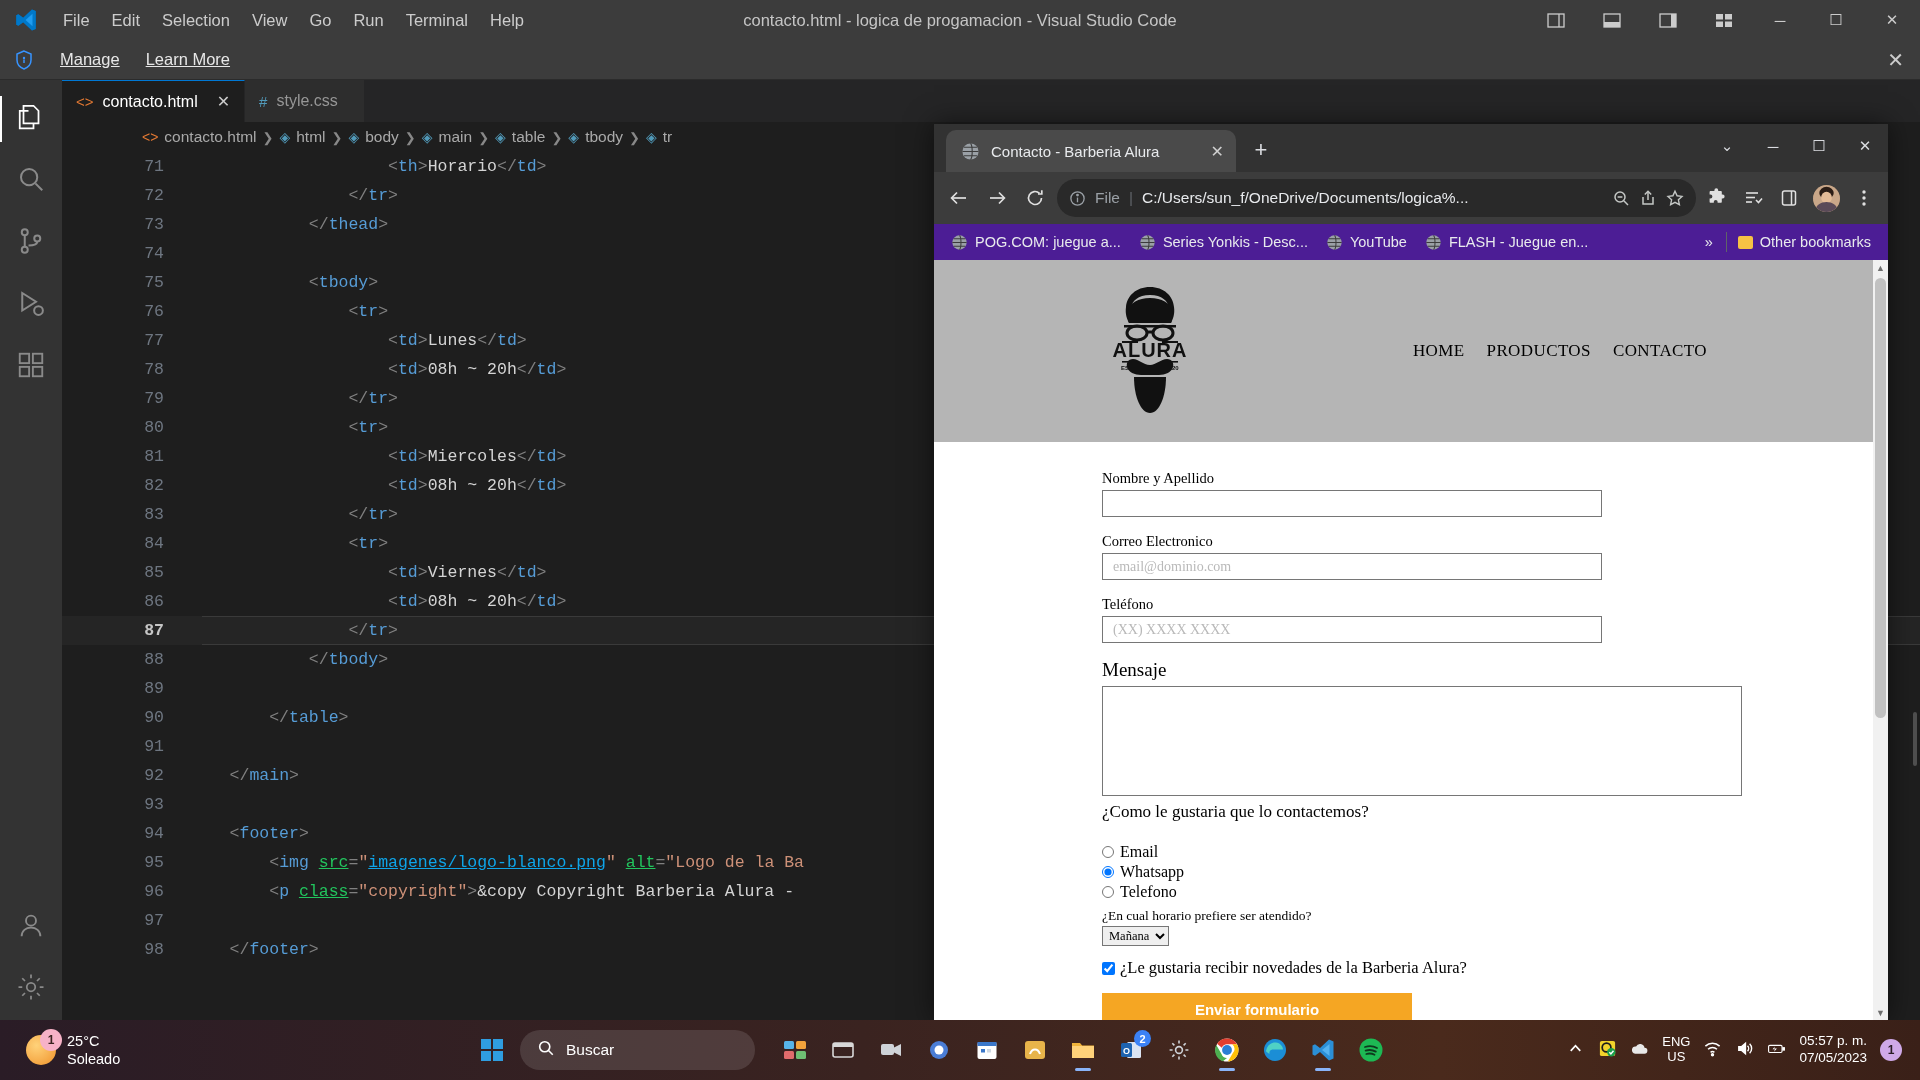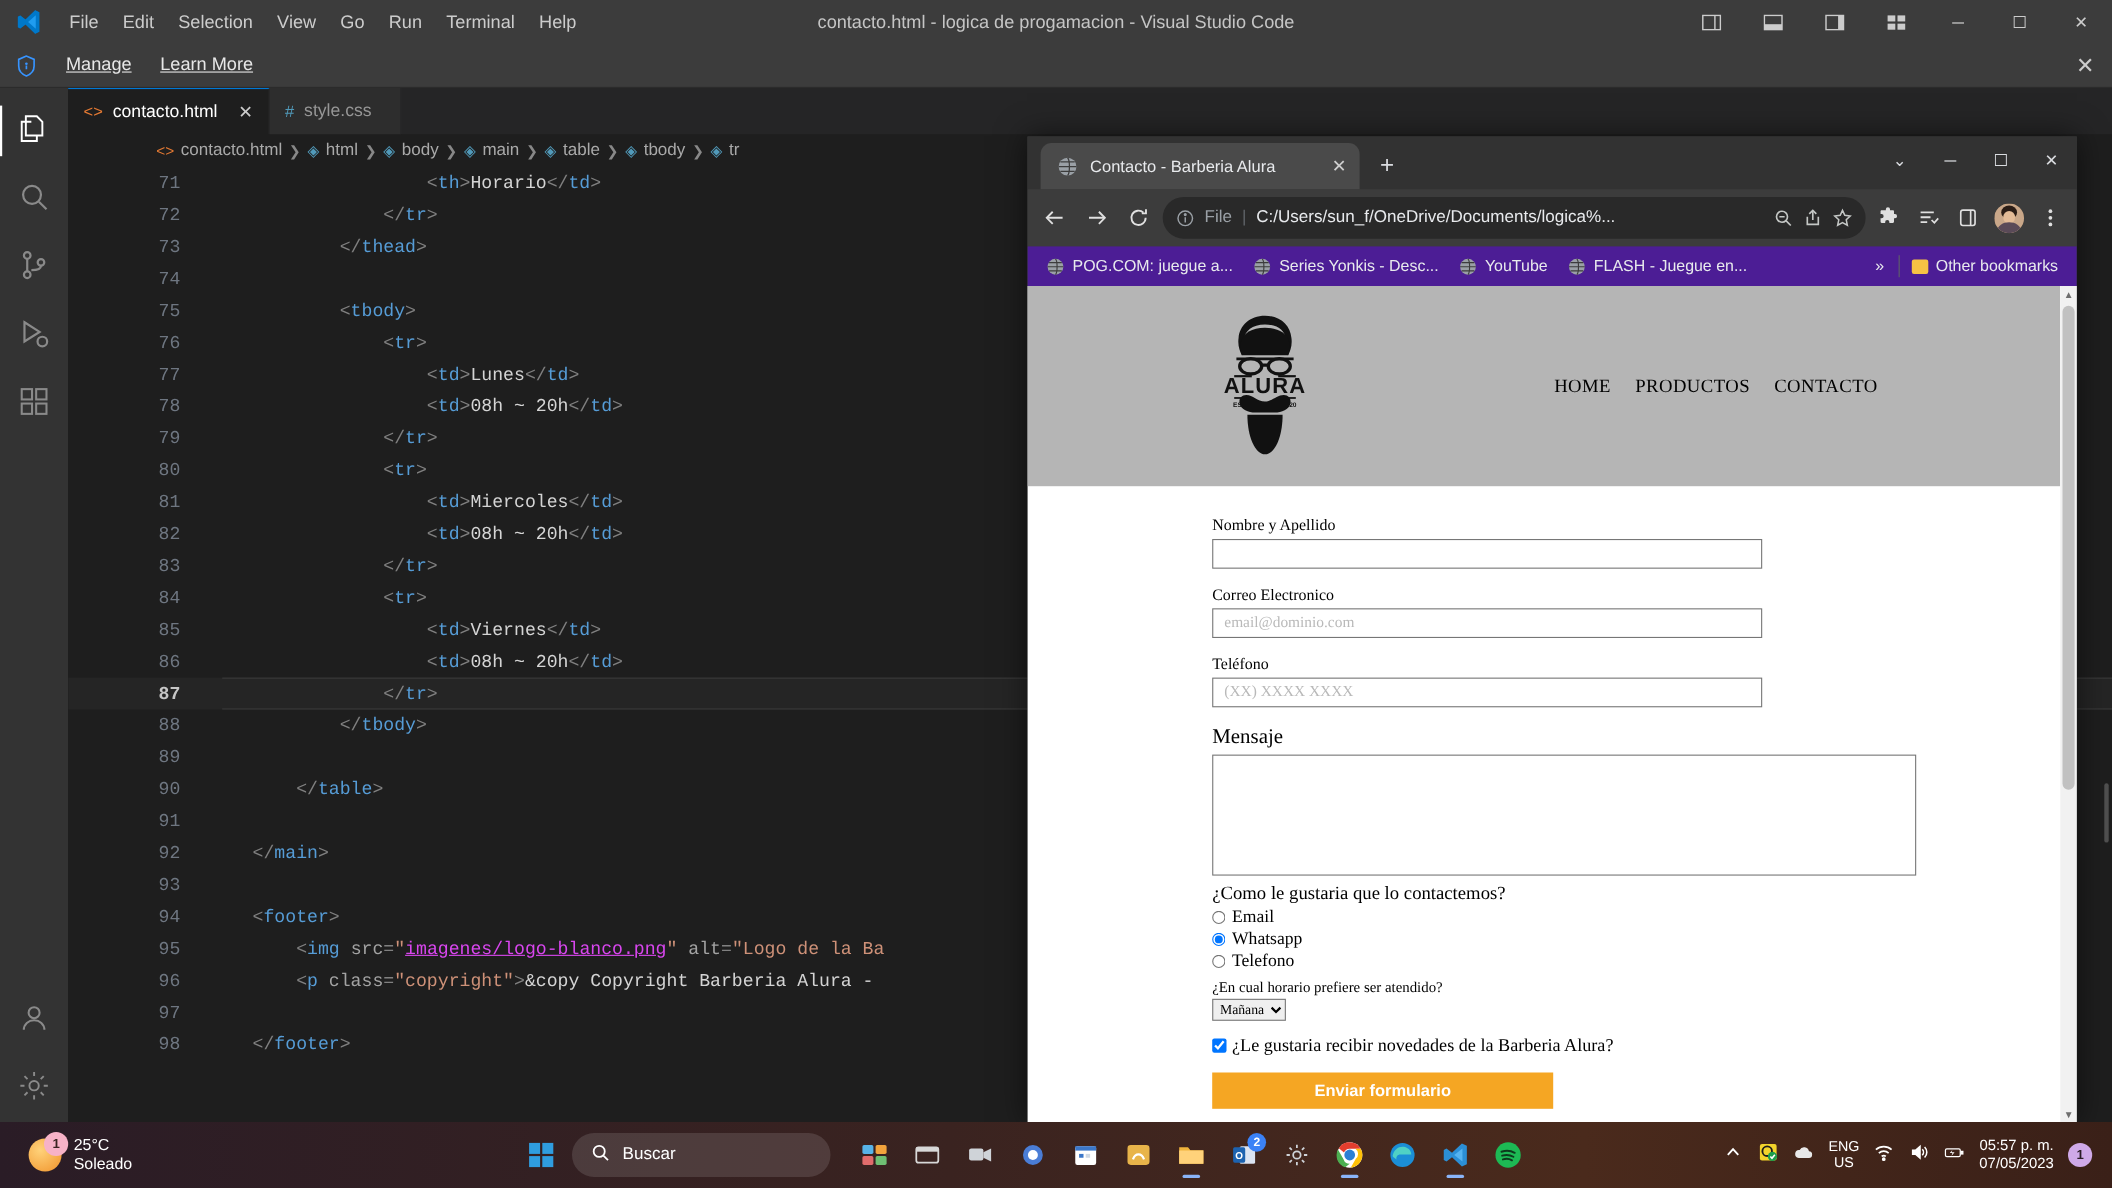--- a/index.html
+++ b/index.html
@@ -75,23 +75,23 @@
   .cl { display: flex; height: 29px; align-items: center; position: relative; }
   .cl.current { background: rgba(255,255,255,0.035); }
   .cl.current::before { content:""; position:absolute; left:140px; right:0; top:0; border-top:1px solid #3a3a3a; }
   .cl.current::after { content:""; position:absolute; left:140px; right:0; bottom:0; border-bottom:1px solid #3a3a3a; }
   .lnum { width: 128px; text-align: right; padding-right: 26px; color: #6e7681; flex: 0 0 auto; }
   .cl.current .lnum { color: #c6c6c6; font-weight: bold; }
   .ltext { white-space: pre; color: #d4d4d4; }
   .t-tag { color: #569cd6; }
   .t-br { color: #808080; }
   .t-txt { color: #d4d4d4; }
-  .t-attr { color: #a3a3a3; }
+  .t-attr { color: #22c55e; text-decoration: underline; }
   .t-str { color: #ce9178; }
-  .t-strU { color: #d946ef; text-decoration: underline; font-family: Liberation Mono, monospace; }
+  .t-strU { color: #0ea5e9; text-decoration: underline; font-family: Liberation Mono, monospace; }
   .t-ent { color: #d4d4d4; }
 
   .minimap { position: absolute; right: 0; top: 0; bottom: 0; width: 14px; }
   .mm-bar { position: absolute; right: 3px; top: 560px; width: 4px; height: 54px; background: #4f4f4f; border-radius: 2px; }
 
   .statusbar {
     position: absolute; left: 0; right: 0; bottom: 22px; height: 38px;
     background: #181818; display: flex; align-items: center; color: #cccccc; font-size: 15.5px;
   }
   .sb-left { display: flex; align-items: center; }
@@ -158,21 +158,21 @@
   .f-input {
     width: 500px; height: 27px; border: 1px solid #767676; background: #fff;
     font-family: "Liberation Serif", serif; font-size: 14px; padding: 0 10px; color: #000;
     display: block; margin-bottom: 16px;
   }
   .f-input::placeholder { color: #b9b9b9; }
   .f-textarea {
     width: 640px; height: 110px; border: 1px solid #767676; background: #fff; display: block;
     margin-bottom: 6px; resize: none; font-family: "Liberation Serif", serif; font-size: 14px; padding: 6px;
   }
-  .f-question { font-size: 17px; margin: 2px 0 3px; }
+  .f-question { font-size: 17px; margin: 2px 0 21px; }
   .f-radio-row { display: flex; align-items: center; gap: 6px; font-size: 16px; margin: 2px 0; }
   .f-radio { width: 12px; height: 12px; }
   .f-sub { font-size: 13.5px; margin-top: 7px; }
   .f-select {
     font-family: "Liberation Serif", serif; font-size: 12.5px; height: 20px;
     border: 1px solid #767676; background: #efefef; margin-top: 2px; padding: 0 2px; color: #000;
   }
   .f-check-row { display: flex; align-items: center; gap: 5px; font-size: 16.5px; margin-top: 12px; }
   .f-check { width: 13px; height: 13px; }
   .f-submit {

